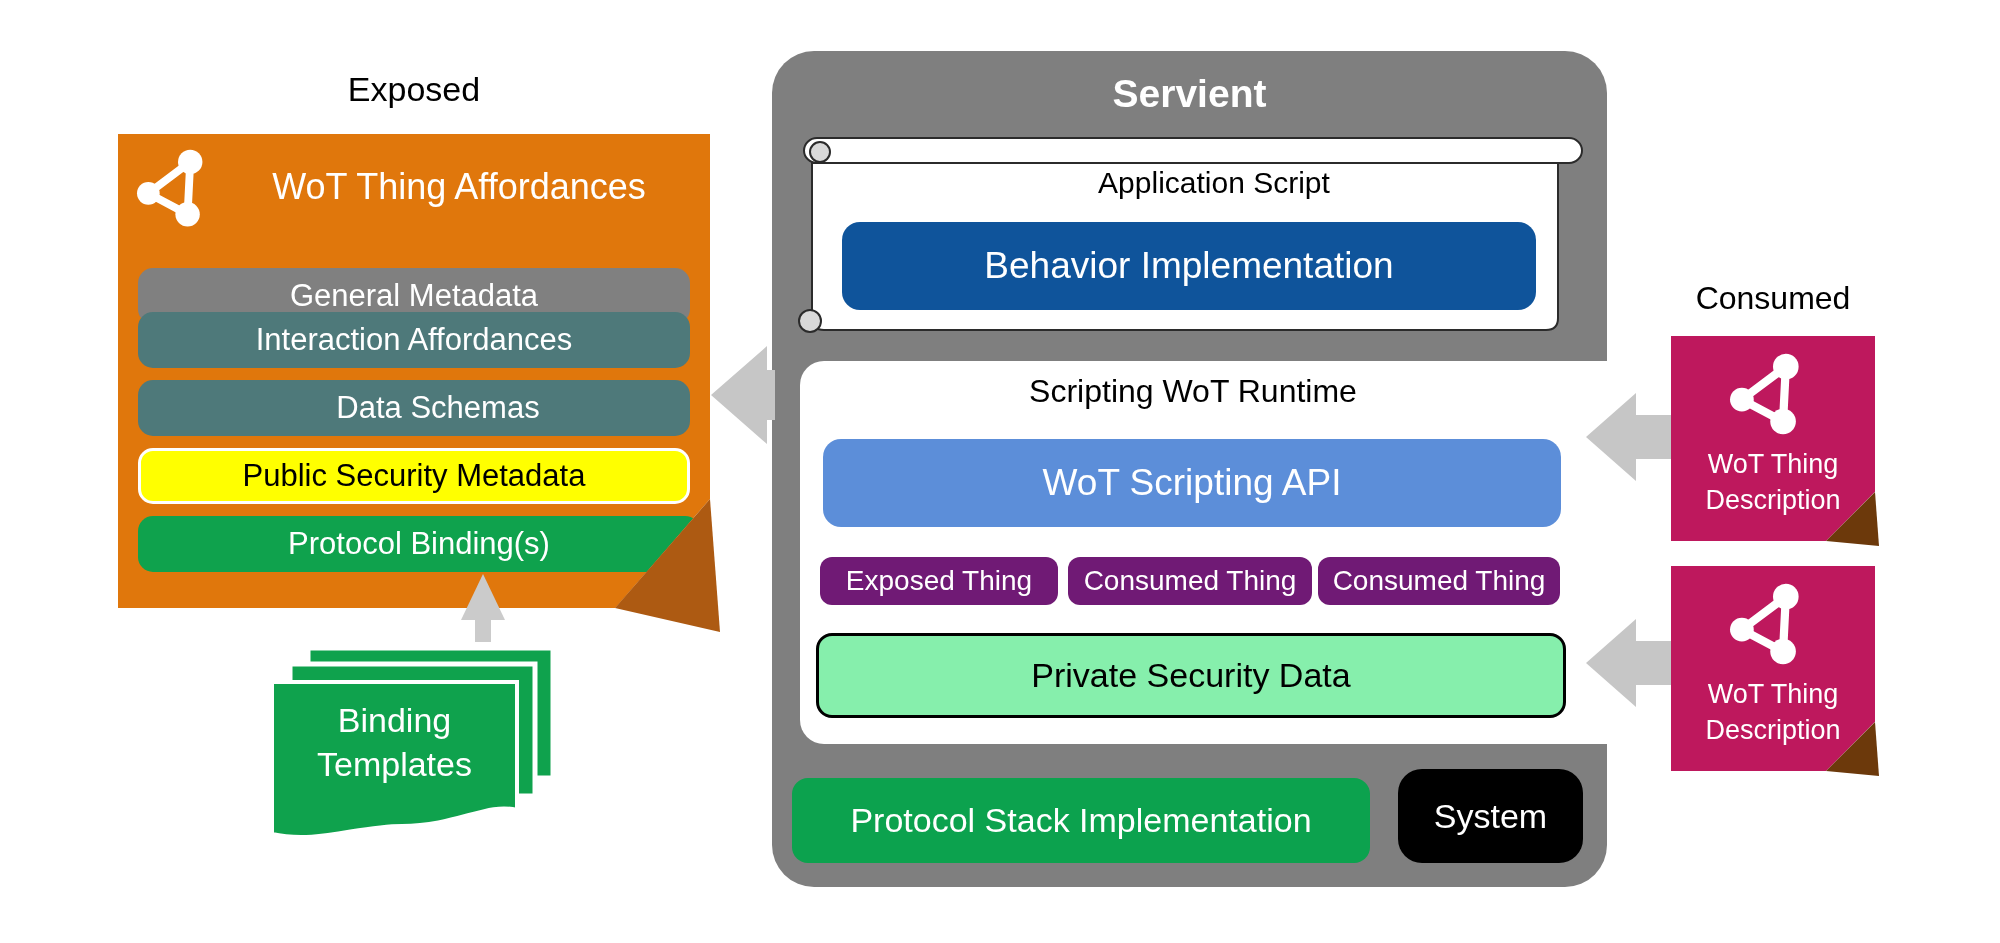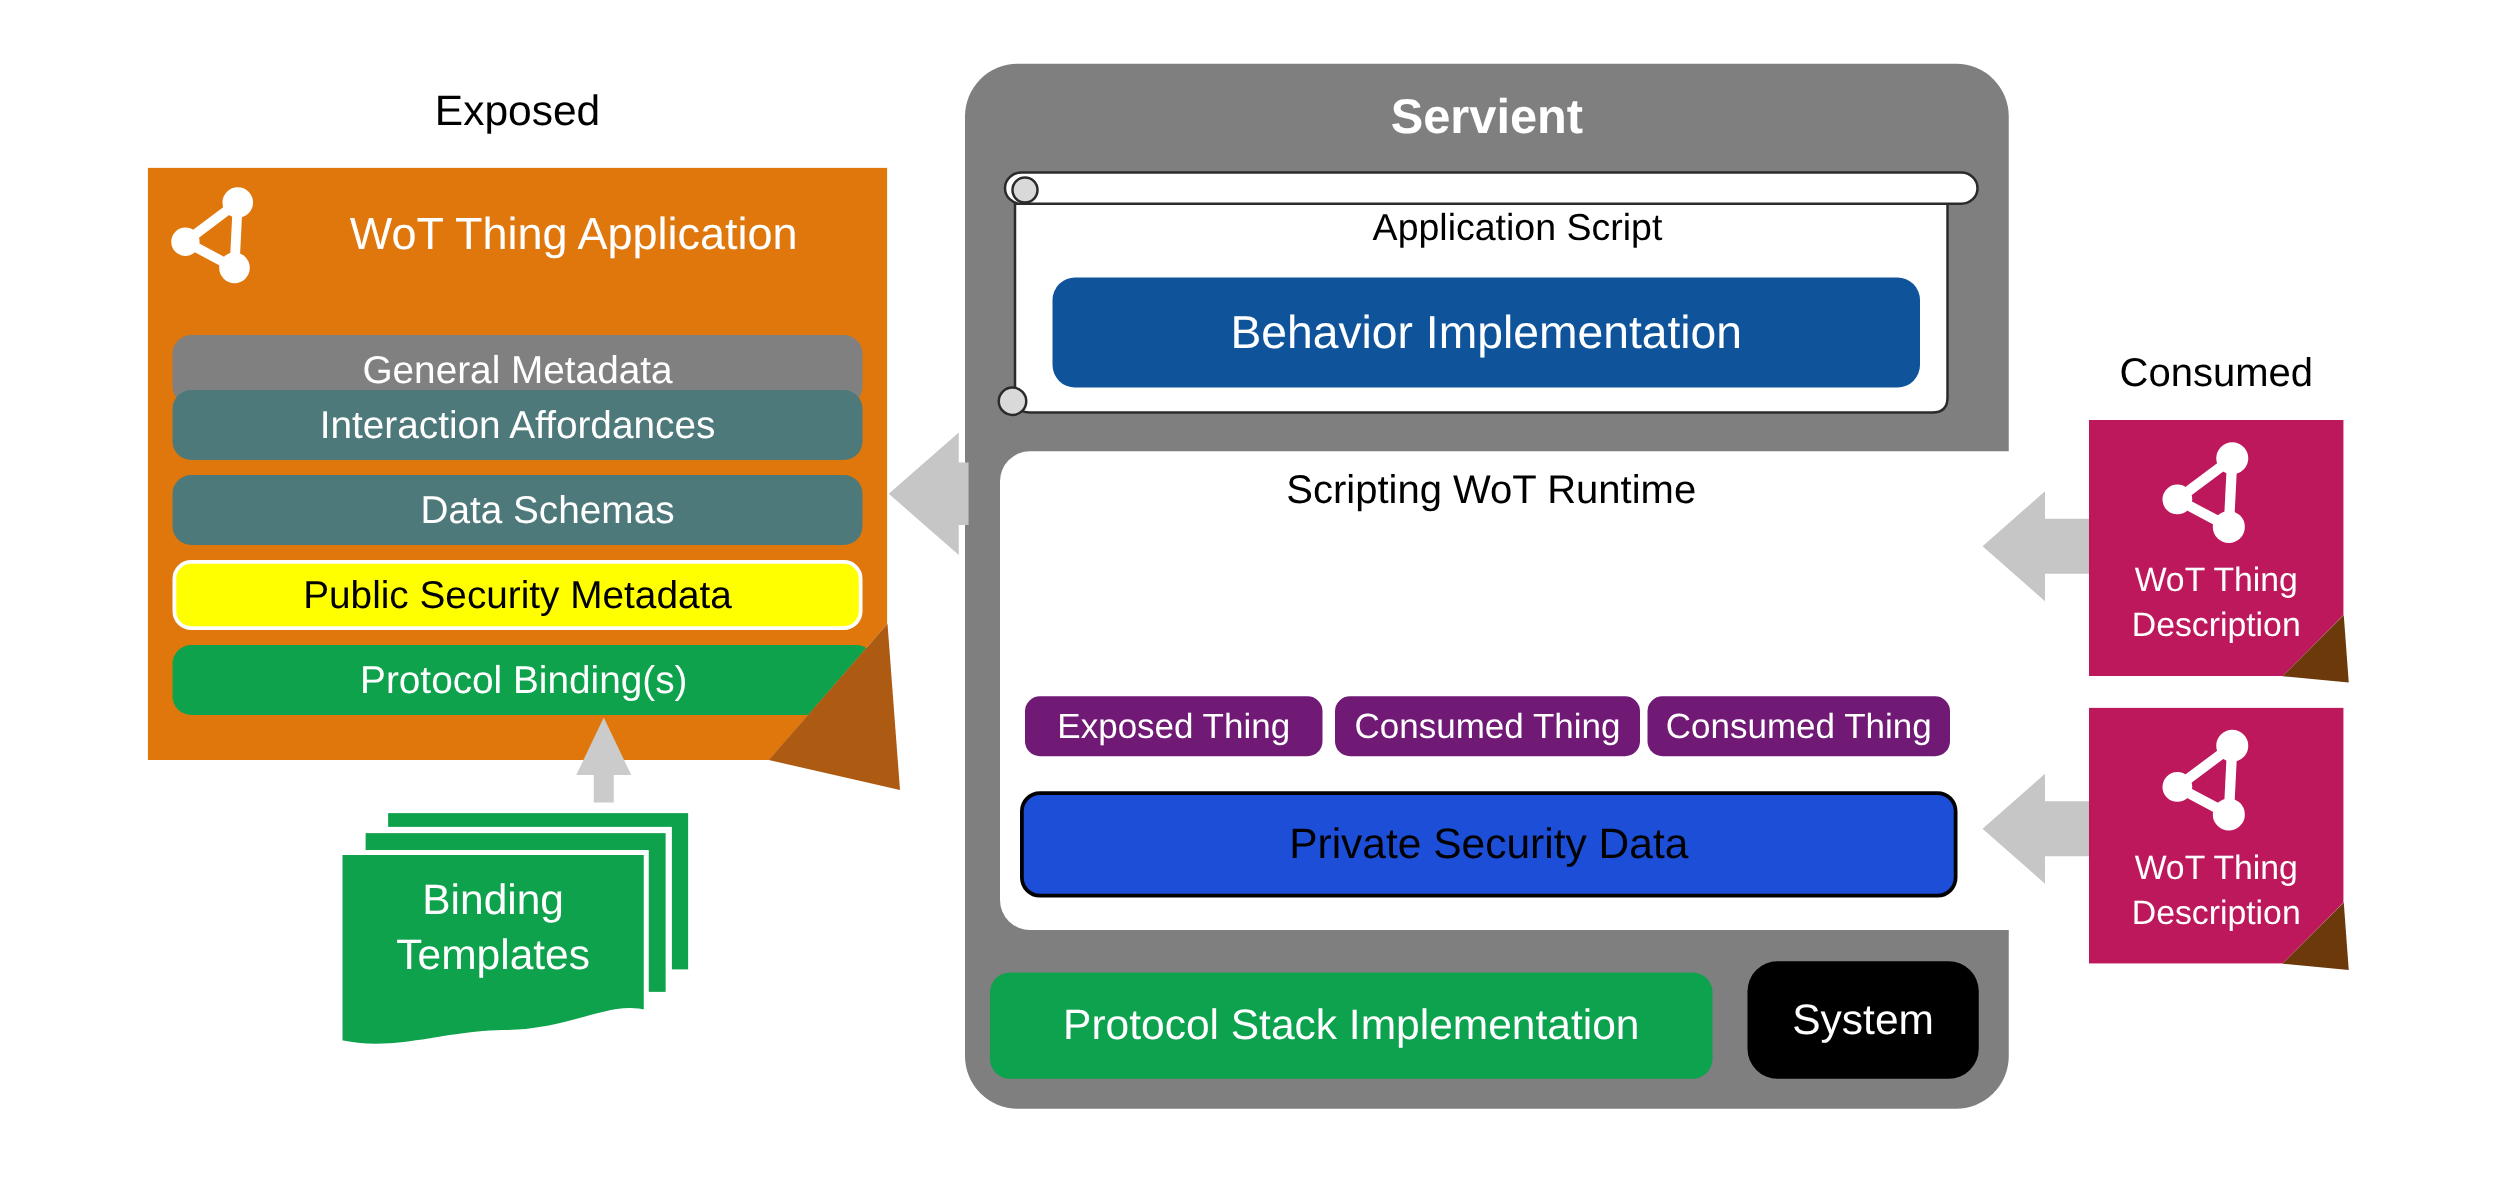--- a/index.html
+++ b/index.html
@@ -39,21 +39,21 @@
             color:#fff;font-size:37px;line-height:88px;}
   .runtime{left:800px;top:361px;width:912px;height:383px;background:#fff;border-radius:24px;}
   .runtime-title{left:0;top:12px;width:786px;font-size:32px;color:#000;}
   .api{left:23px;top:78px;width:738px;height:88px;border-radius:18px;background:#5C8ED9;
        color:#fff;font-size:37px;line-height:88px;}
   .chip{top:196px;height:48px;border-radius:12px;background:#701a75;color:#fff;
         font-size:28px;line-height:48px;}
   .chip-0{left:20px;width:238px;}
   .chip-1{left:268px;width:244px;}
   .chip-2{left:518px;width:242px;}
-  .private{left:16px;top:272px;width:750px;height:85px;border-radius:16px;background:#1d4ed8;
+  .private{left:16px;top:272px;width:750px;height:85px;border-radius:16px;background:#86efac;
            border:3px solid #000;box-sizing:border-box;color:#000;font-size:34px;line-height:79px;}
   .stack{left:792px;top:778px;width:578px;height:85px;border-radius:16px;background:#0CA24E;
          color:#fff;font-size:34px;line-height:85px;}
   .system{left:1398px;top:769px;width:185px;height:94px;border-radius:24px;background:#000;
           color:#fff;font-size:34px;line-height:94px;}
 
   
   .arrow-left-main{left:711px;top:344px;}
   .arrow-right-1{left:1586px;top:391px;}
   .arrow-right-2{left:1586px;top:617px;}
@@ -76,21 +76,21 @@
 
   <div class="abs ctr exposed-heading">Exposed</div>
 
   <div class="abs td-box">
     <svg class="abs td-head-icon" width="88" height="82" viewBox="0 0 100 94">
       <path d="M16,52 L64,16 L61,76 Z" fill="none" stroke="#fff" stroke-width="9" stroke-linejoin="round"></path>
       <circle cx="16" cy="52" r="13" fill="#fff"></circle>
       <circle cx="64" cy="16" r="14" fill="#fff"></circle>
       <circle cx="61" cy="76" r="14" fill="#fff"></circle>
     </svg>
-    <div class="abs ctr td-head-title">WoT Thing Application</div>
+    <div class="abs ctr td-head-title">WoT Thing Affordances</div>
 
     <div class="abs ctr td-row row-0">General Metadata</div>
     <div class="abs ctr td-row row-1">Interaction Affordances</div>
     <div class="abs ctr td-row row-2">Data Schemas</div>
     <div class="abs ctr td-row row-3">Public Security Metadata</div>
     <div class="abs ctr td-row row-4">Protocol Binding(s)</div>
   </div>
 
   <svg class="abs td-fold" width="125" height="150" viewBox="0 0 125 150">
     <polygon points="15,120 110,11 120,144" fill="#AD5A12"></polygon>
@@ -120,20 +120,21 @@
     <path d="M16,33 H762 V188 Q762,200 750,200 H28 Q16,200 16,188 Z" fill="#fff" stroke="#2b2b2b" stroke-width="2"></path>
     <rect x="8" y="8" width="778" height="25" rx="13" fill="#fff" stroke="#2b2b2b" stroke-width="2"></rect>
     <circle cx="24" cy="22" r="10" fill="#D9D9D9" stroke="#2b2b2b" stroke-width="2"></circle>
     <circle cx="14" cy="191" r="11" fill="#D9D9D9" stroke="#2b2b2b" stroke-width="2"></circle>
   </svg>
   <div class="abs ctr app-script-label">Application Script</div>
   <div class="abs ctr behavior">Behavior Implementation</div>
 
   <div class="abs runtime">
     <div class="abs ctr runtime-title">Scripting WoT Runtime</div>
+    <div class="abs ctr api">WoT Scripting API</div>
     <div class="abs ctr chip chip-0">Exposed Thing</div>
     <div class="abs ctr chip chip-1">Consumed Thing</div>
     <div class="abs ctr chip chip-2">Consumed Thing</div>
     <div class="abs ctr private">Private Security Data</div>
   </div>
 
   <div class="abs ctr stack">Protocol Stack Implementation</div>
   <div class="abs ctr system">System</div>
 
   <svg class="abs arrow-left-main" width="64" height="102" viewBox="0 0 64 102">

